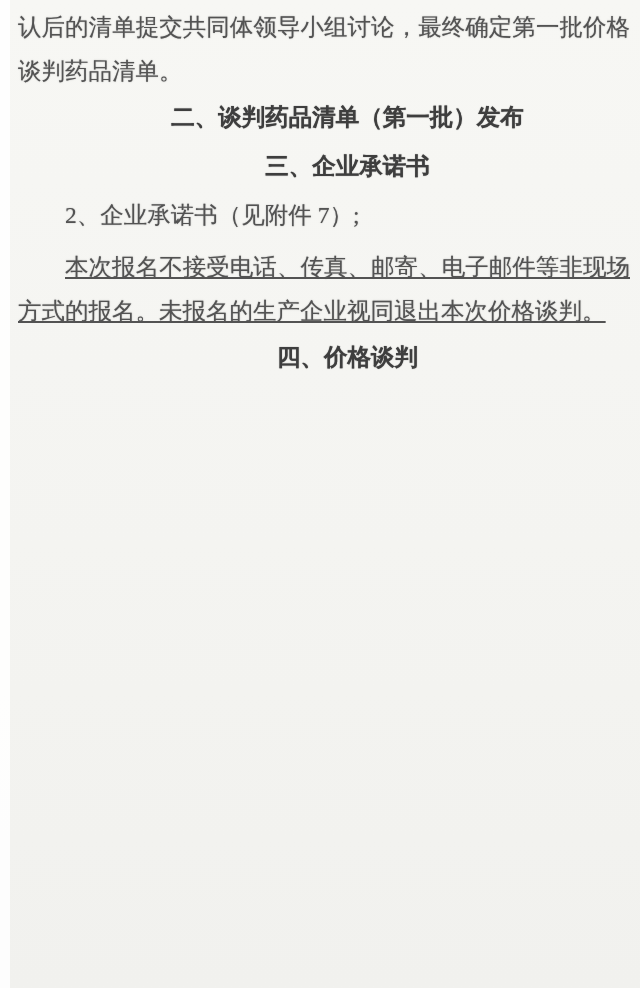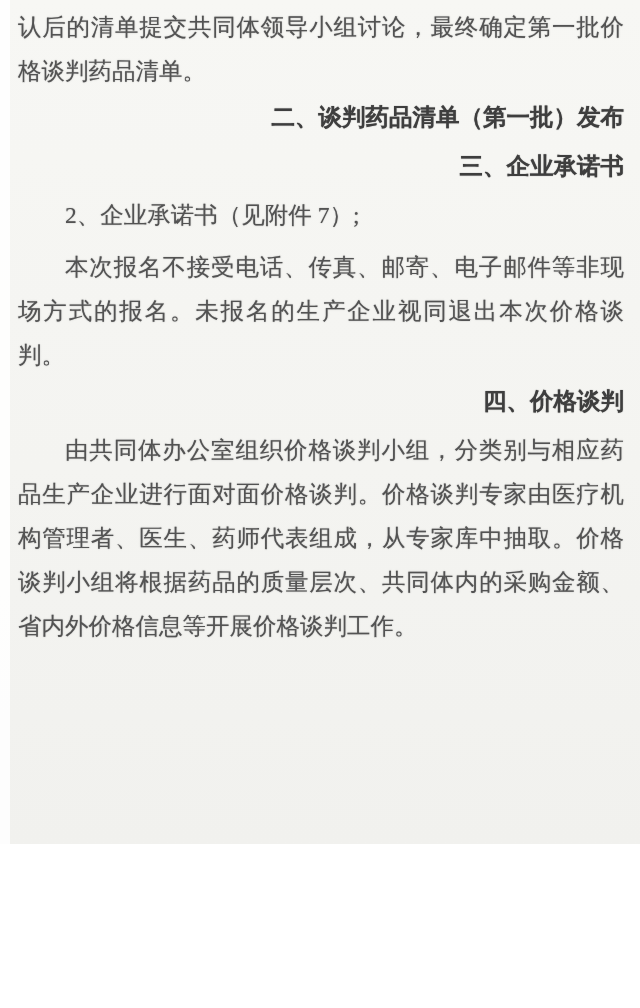--- a/index.html
+++ b/index.html
@@ -9,22 +9,22 @@
   body {
     width: 640px;
     height: 1008px;
     overflow: hidden;
     font-family: "Liberation Serif", "DejaVu Serif", serif;
   }
   .page {
     position: relative;
     box-sizing: border-box;
     width: 640px;
-    height: 844px;
-    padding: 5px 16px 0 18px;
+    height: 988px;
+    padding: 5px 10px 0 18px;
     background: linear-gradient(180deg, #f7f7f4 0%, #f4f4f1 55%, #f1f1ee 100%);
     overflow: hidden;
   }
   .left-edge {
     position: absolute;
     left: 0;
     top: 0;
     width: 10px;
     height: 100%;
     background: rgba(255, 255, 255, 0.85);
@@ -41,28 +41,29 @@
     letter-spacing: 0;
   }
   .para {
     text-indent: 2em;
   }
   .para.cont {
     text-indent: 0;
   }
   .para.space-before {
     margin-top: 8px;
+    text-decoration: underline;
   }
   .heading {
     text-indent: 2em;
     font-weight: 700;
     color: #3e3e3e;
     margin: 2px 0 5px 0;
     text-shadow: 0 0 1px rgba(70, 70, 70, 0.8);
-    text-align: right;
+    text-align: center;
   }
 </style>
 </head>
 <body>
 
 <div class="page">
   <div class="left-edge"></div>
 
   <p class="para cont">认后的清单提交共同体领导小组讨论，最终确定第一批价格谈判药品清单。</p>
 
@@ -73,15 +74,14 @@
 
 
 
   <p class="para">2、企业承诺书（见附件 7）;</p>
 
 
   <p class="para space-before">本次报名不接受电话、传真、邮寄、电子邮件等非现场方式的报名。未报名的生产企业视同退出本次价格谈判。</p>
 
   <p class="heading">四、价格谈判</p>
 
-  <p class="para">由共同体办公室组织价格谈判小组，分类别与相应药品生产企业进行面对面价格谈判。价格谈判专家由医疗机构管理者、医生、药师代表组成，从专家库中抽取。价格谈判小组将根据药品的质量层次、共同体内的采购金额、省内外价格信息等开展价格谈判工作。</p>
 
 </div>
 
 </body></html>

